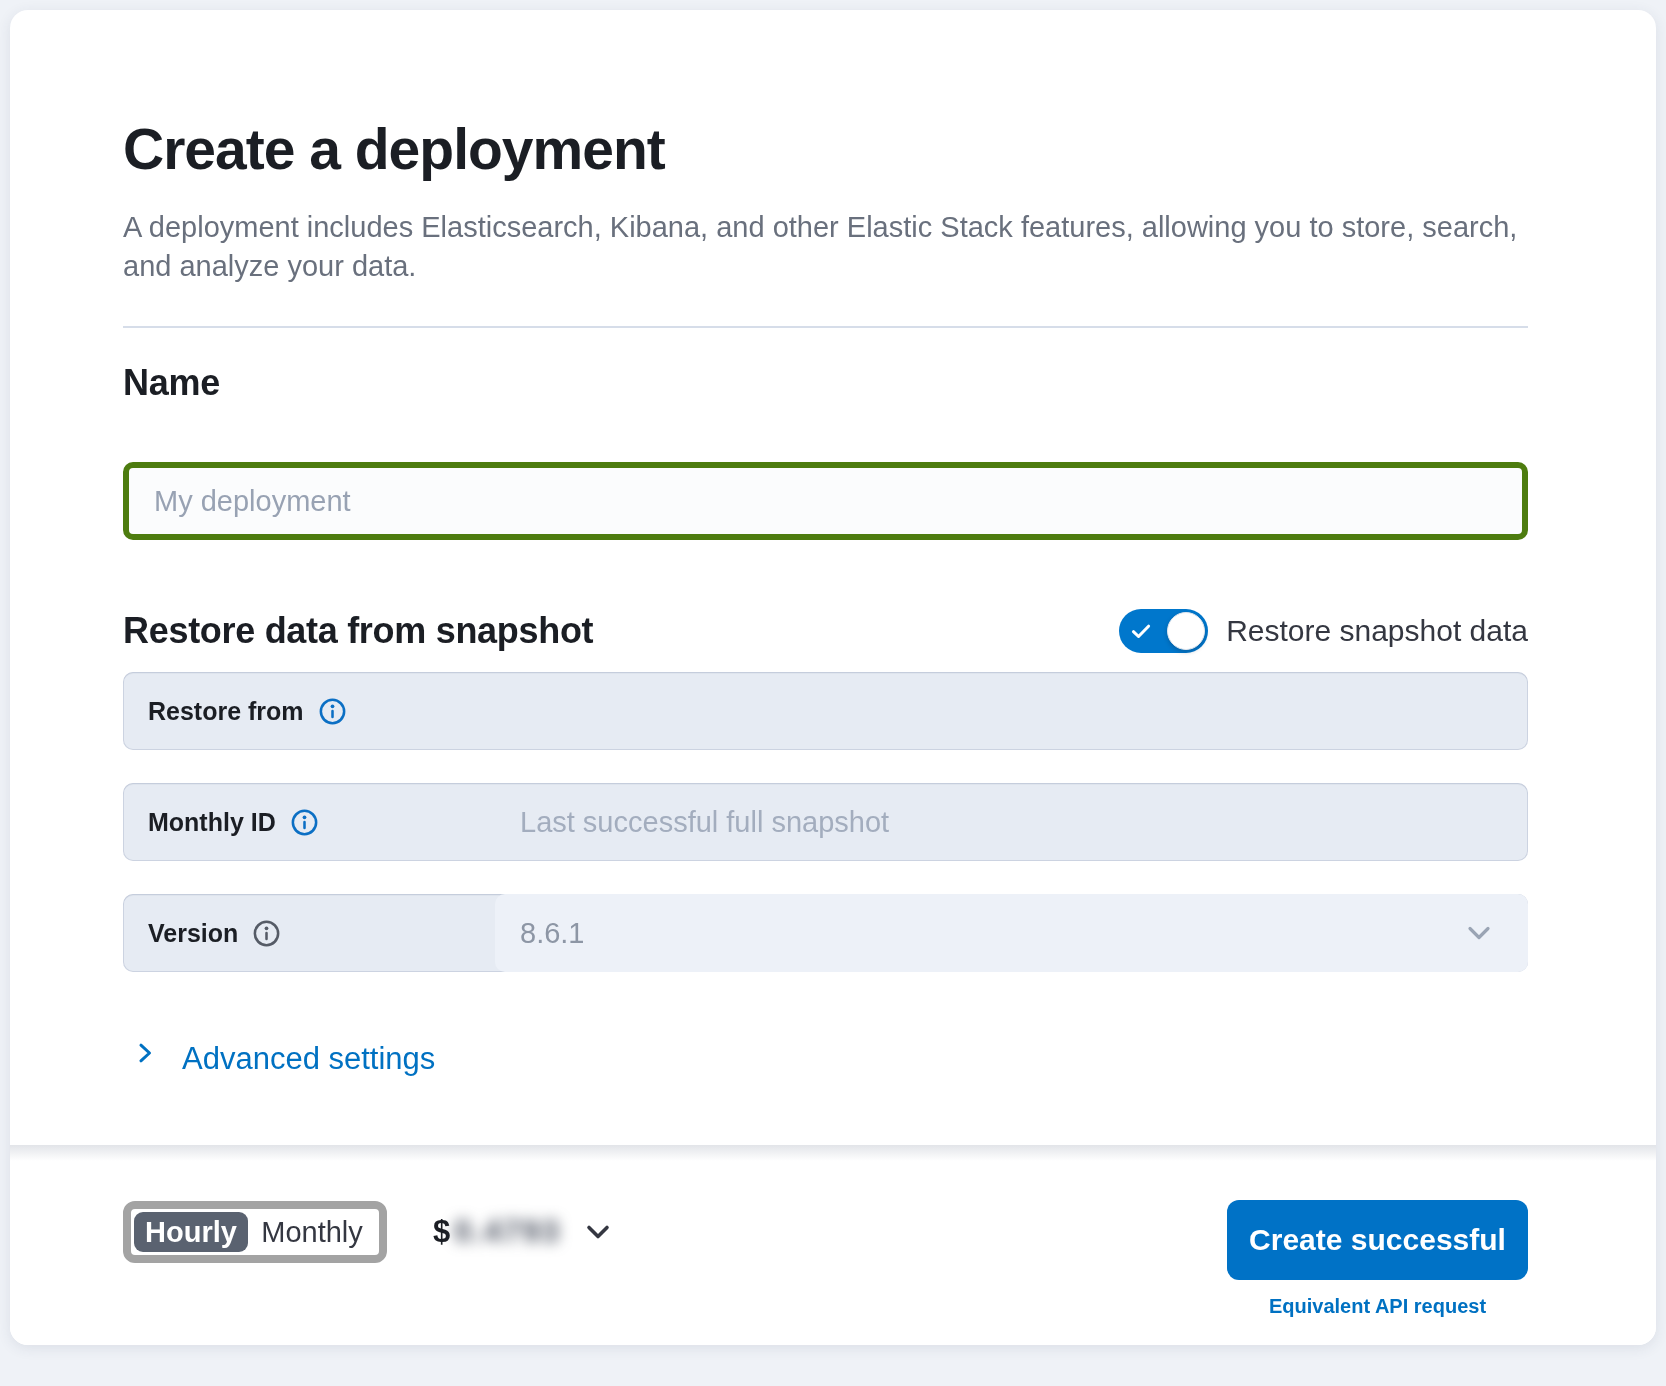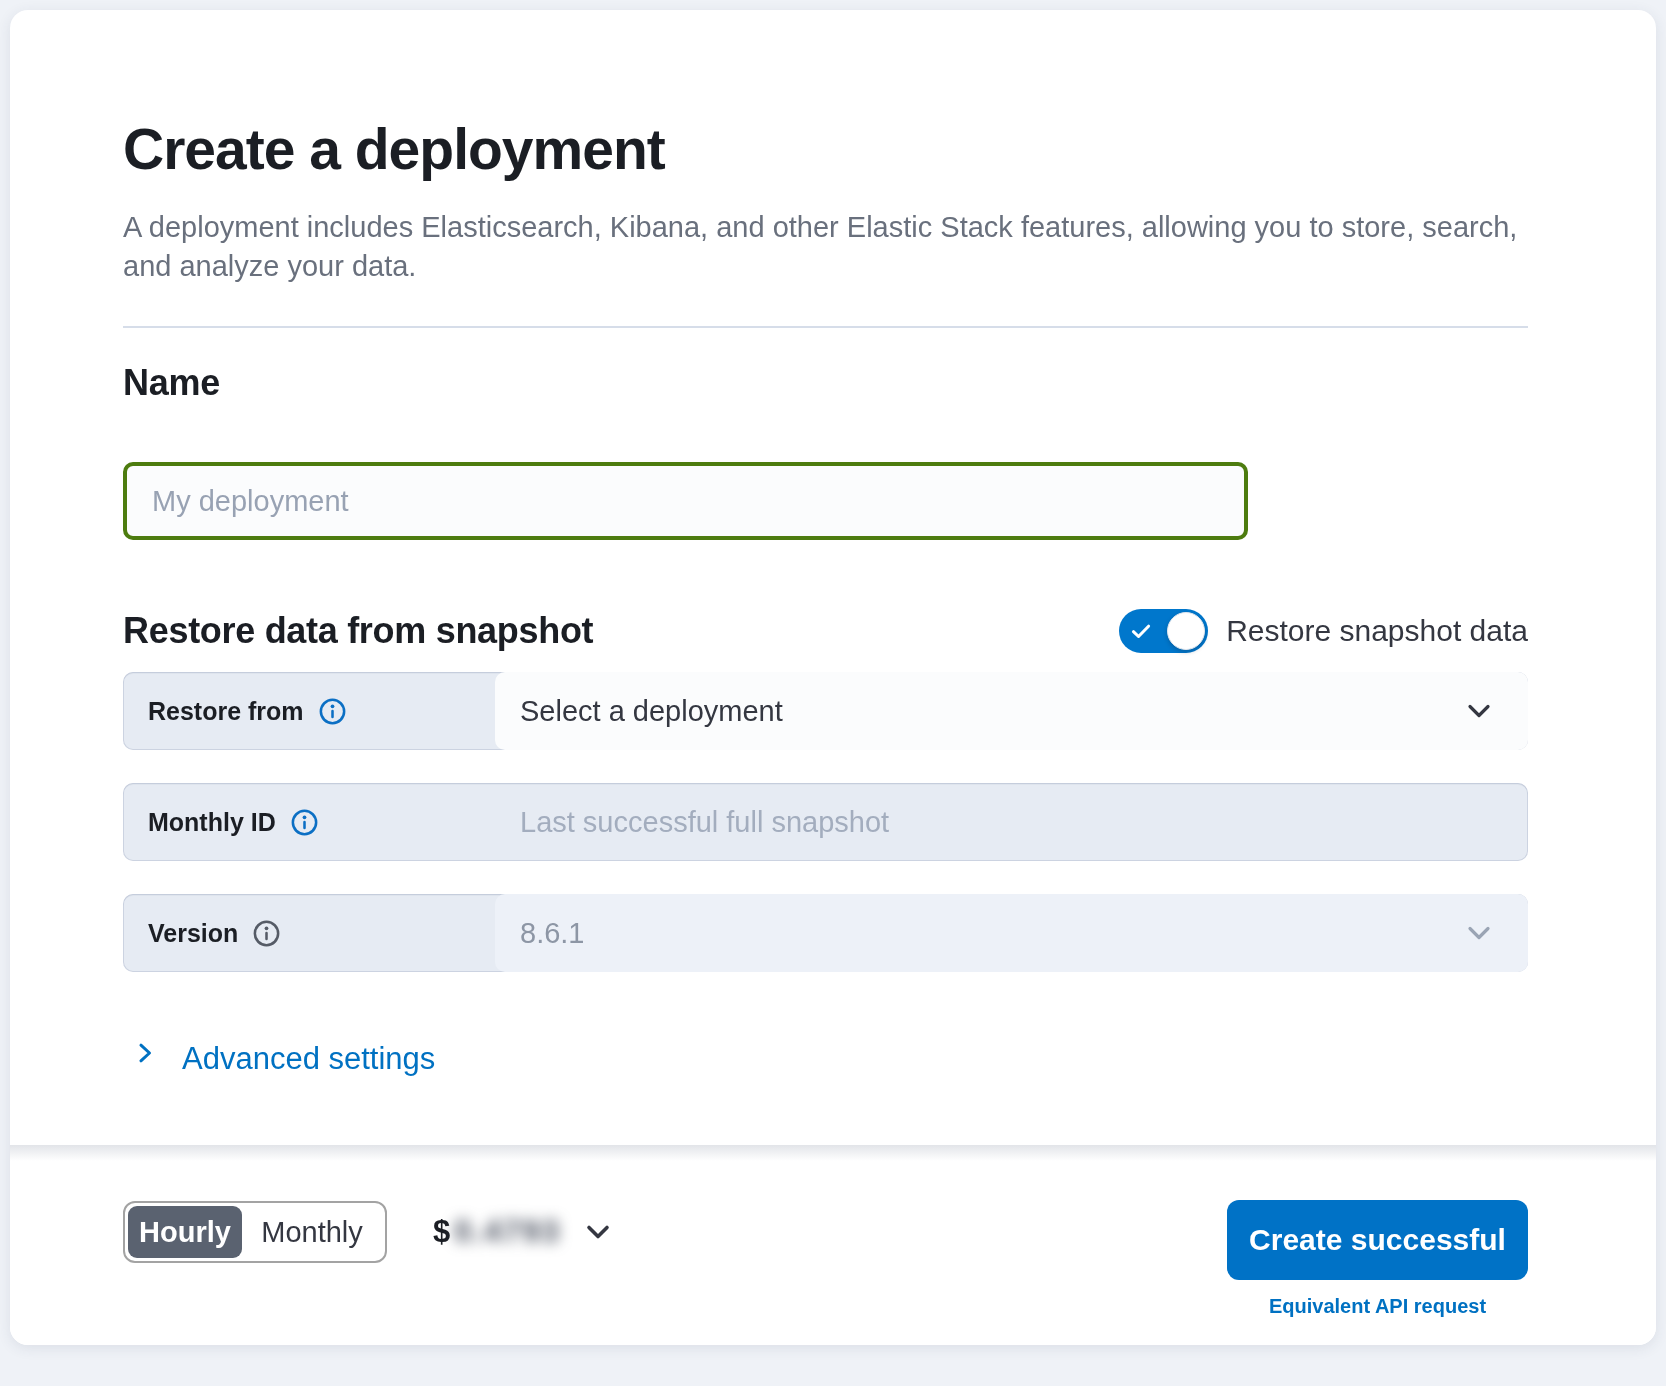--- a/index.html
+++ b/index.html
@@ -25,22 +25,22 @@
     font-size:29px;line-height:39px;color:#69707d;font-weight:400;
   }
   .divider{position:absolute;top:316px;left:0;width:1405px;height:2px;background:#d6dde9;}
 
   .name-heading,.section-heading{
     margin:0;font-size:36px;font-weight:700;color:#1b1e24;letter-spacing:-0.3px;
   }
   .name-heading{position:absolute;top:352px;left:0;}
 
   .name-input-field{
-    position:absolute;top:452px;left:0;width:1125px;height:78px;
-    box-sizing:border-box;border:4px solid #4d7c0f;border-radius:10px;
+    position:absolute;top:452px;left:0;width:1405px;height:78px;
+    box-sizing:border-box;border:6px solid #4d7c0f;border-radius:10px;
     background:#fbfcfd;padding:0 25px;font-size:29px;color:#343741;
     font-family:"Liberation Sans", sans-serif;outline:none;
   }
   .name-input-field::placeholder{color:#98a2b3;opacity:1;}
 
   .section-row{
     position:absolute;top:588px;left:0;width:1405px;height:66px;
     display:flex;align-items:center;justify-content:space-between;
   }
   .toggle-wrap{display:flex;align-items:center;gap:18px;}
@@ -95,21 +95,21 @@
 
   .footer{
     position:absolute;left:0;right:0;top:1135px;bottom:0;background:#ffffff;
   }
   .footer-seam{
     position:absolute;left:0;right:0;top:0;height:16px;
     background:linear-gradient(rgba(50,65,95,.14), rgba(50,65,95,0));
   }
   .bill-group{
     position:absolute;left:113px;top:56px;width:264px;height:62px;box-sizing:border-box;
-    background:#ffffff;border:2px solid #a3a3a3;border-radius:12px;
+    background:#ffffff;border:8px solid #a3a3a3;border-radius:12px;
     display:flex;padding:3px;align-items:stretch;
   }
   .bill-option{
     display:flex;align-items:center;justify-content:center;
     font-size:29px;cursor:pointer;border-radius:9px;
   }
   .bill-selected{width:114px;background:#5a6270;color:#ffffff;font-weight:700;}
   .bill-unselected{flex:1;color:#343741;}
 
   .price-group{
@@ -167,28 +167,20 @@
       <div class="row-label">
         <span>Restore from</span>
         <span class="info-icon info-blue">
           <svg width="27" height="27" viewBox="0 0 16 16">
               <circle cx="8" cy="8" r="6.9" fill="none" stroke="currentColor" stroke-width="1.5"></circle>
               <circle cx="8" cy="4.9" r="1.1" fill="currentColor"></circle>
               <rect x="7.25" y="6.9" width="1.5" height="5.1" rx="0.75" fill="currentColor"></rect>
             </svg>
         </span>
       </div>
-      <div class="row-control control-select">
-        <span class="row-value val-dark">Select a deployment</span>
-        <span class="row-chevron chev-dark">
-          <svg width="30" height="30" viewBox="0 0 16 16">
-              <path d="M3.2 5.6 L8 10.4 L12.8 5.6" fill="none" stroke="currentColor" stroke-width="1.7" stroke-linecap="round" stroke-linejoin="round"></path>
-            </svg>
-        </span>
-      </div>
     </div>
 
     <div class="form-row row-snapshot">
       <div class="row-label">
         <span>Monthly ID</span>
         <span class="info-icon info-blue">
           <svg width="27" height="27" viewBox="0 0 16 16">
               <circle cx="8" cy="8" r="6.9" fill="none" stroke="currentColor" stroke-width="1.5"></circle>
               <circle cx="8" cy="4.9" r="1.1" fill="currentColor"></circle>
               <rect x="7.25" y="6.9" width="1.5" height="5.1" rx="0.75" fill="currentColor"></rect>

